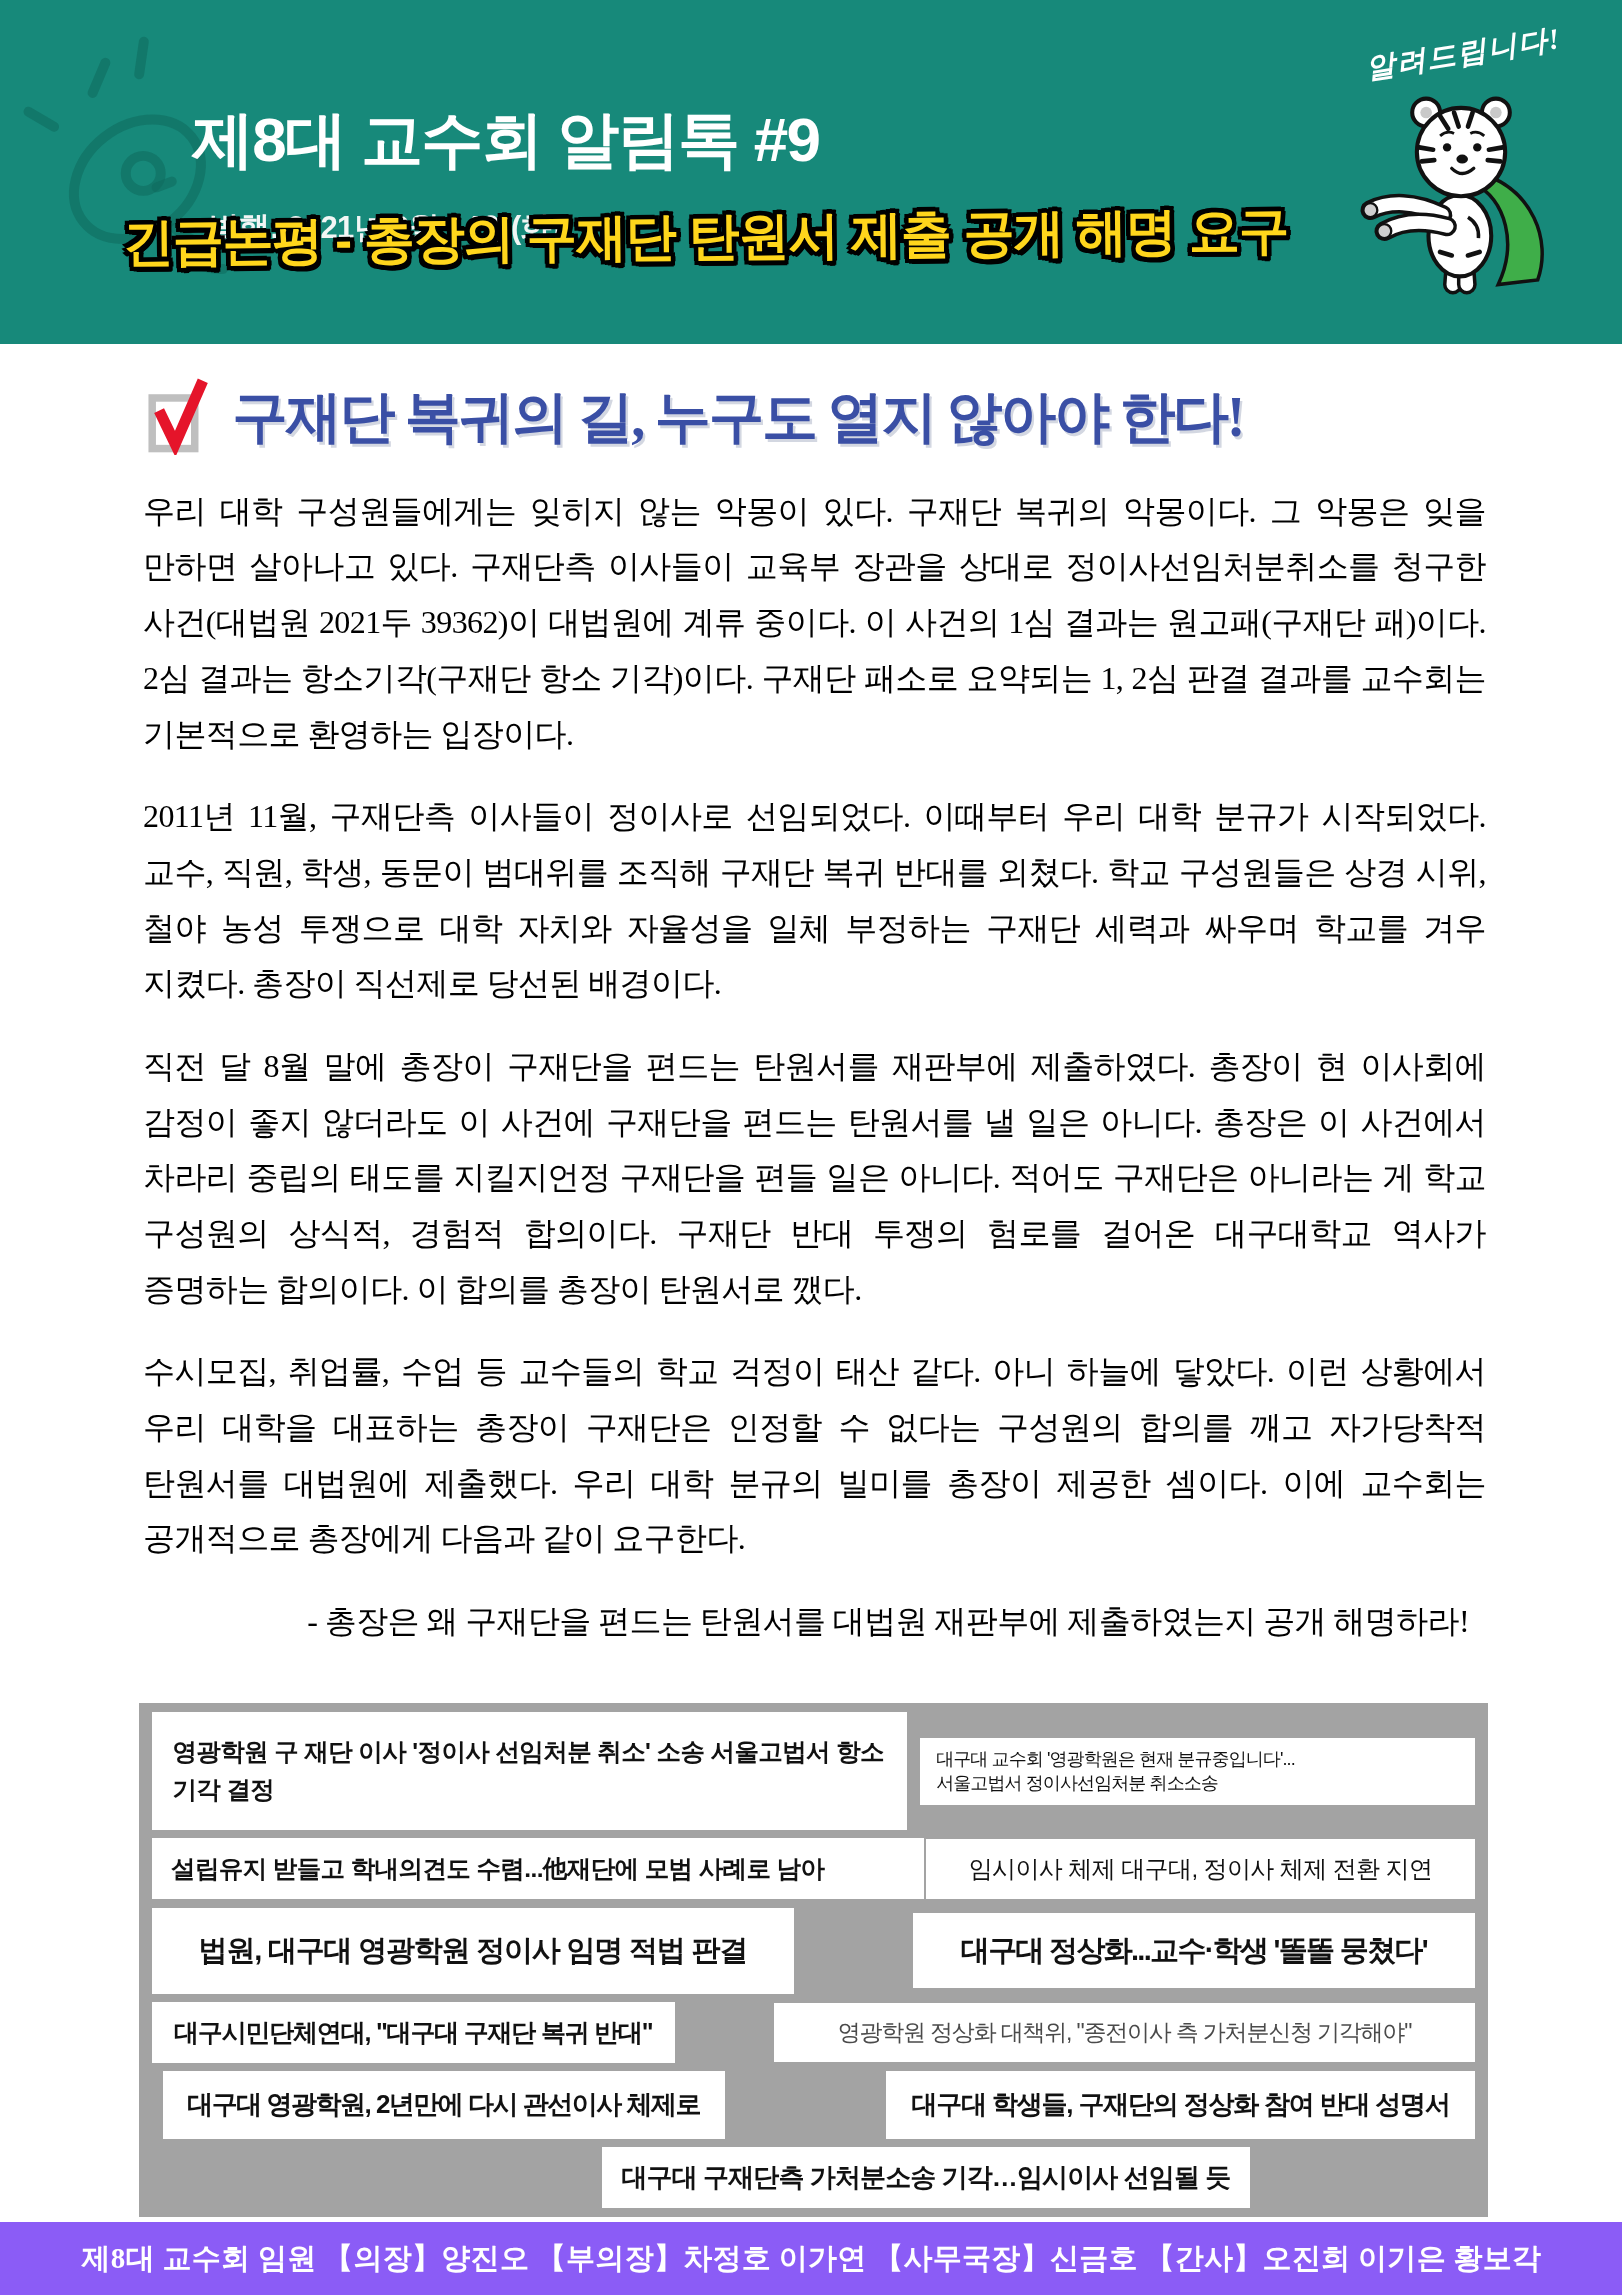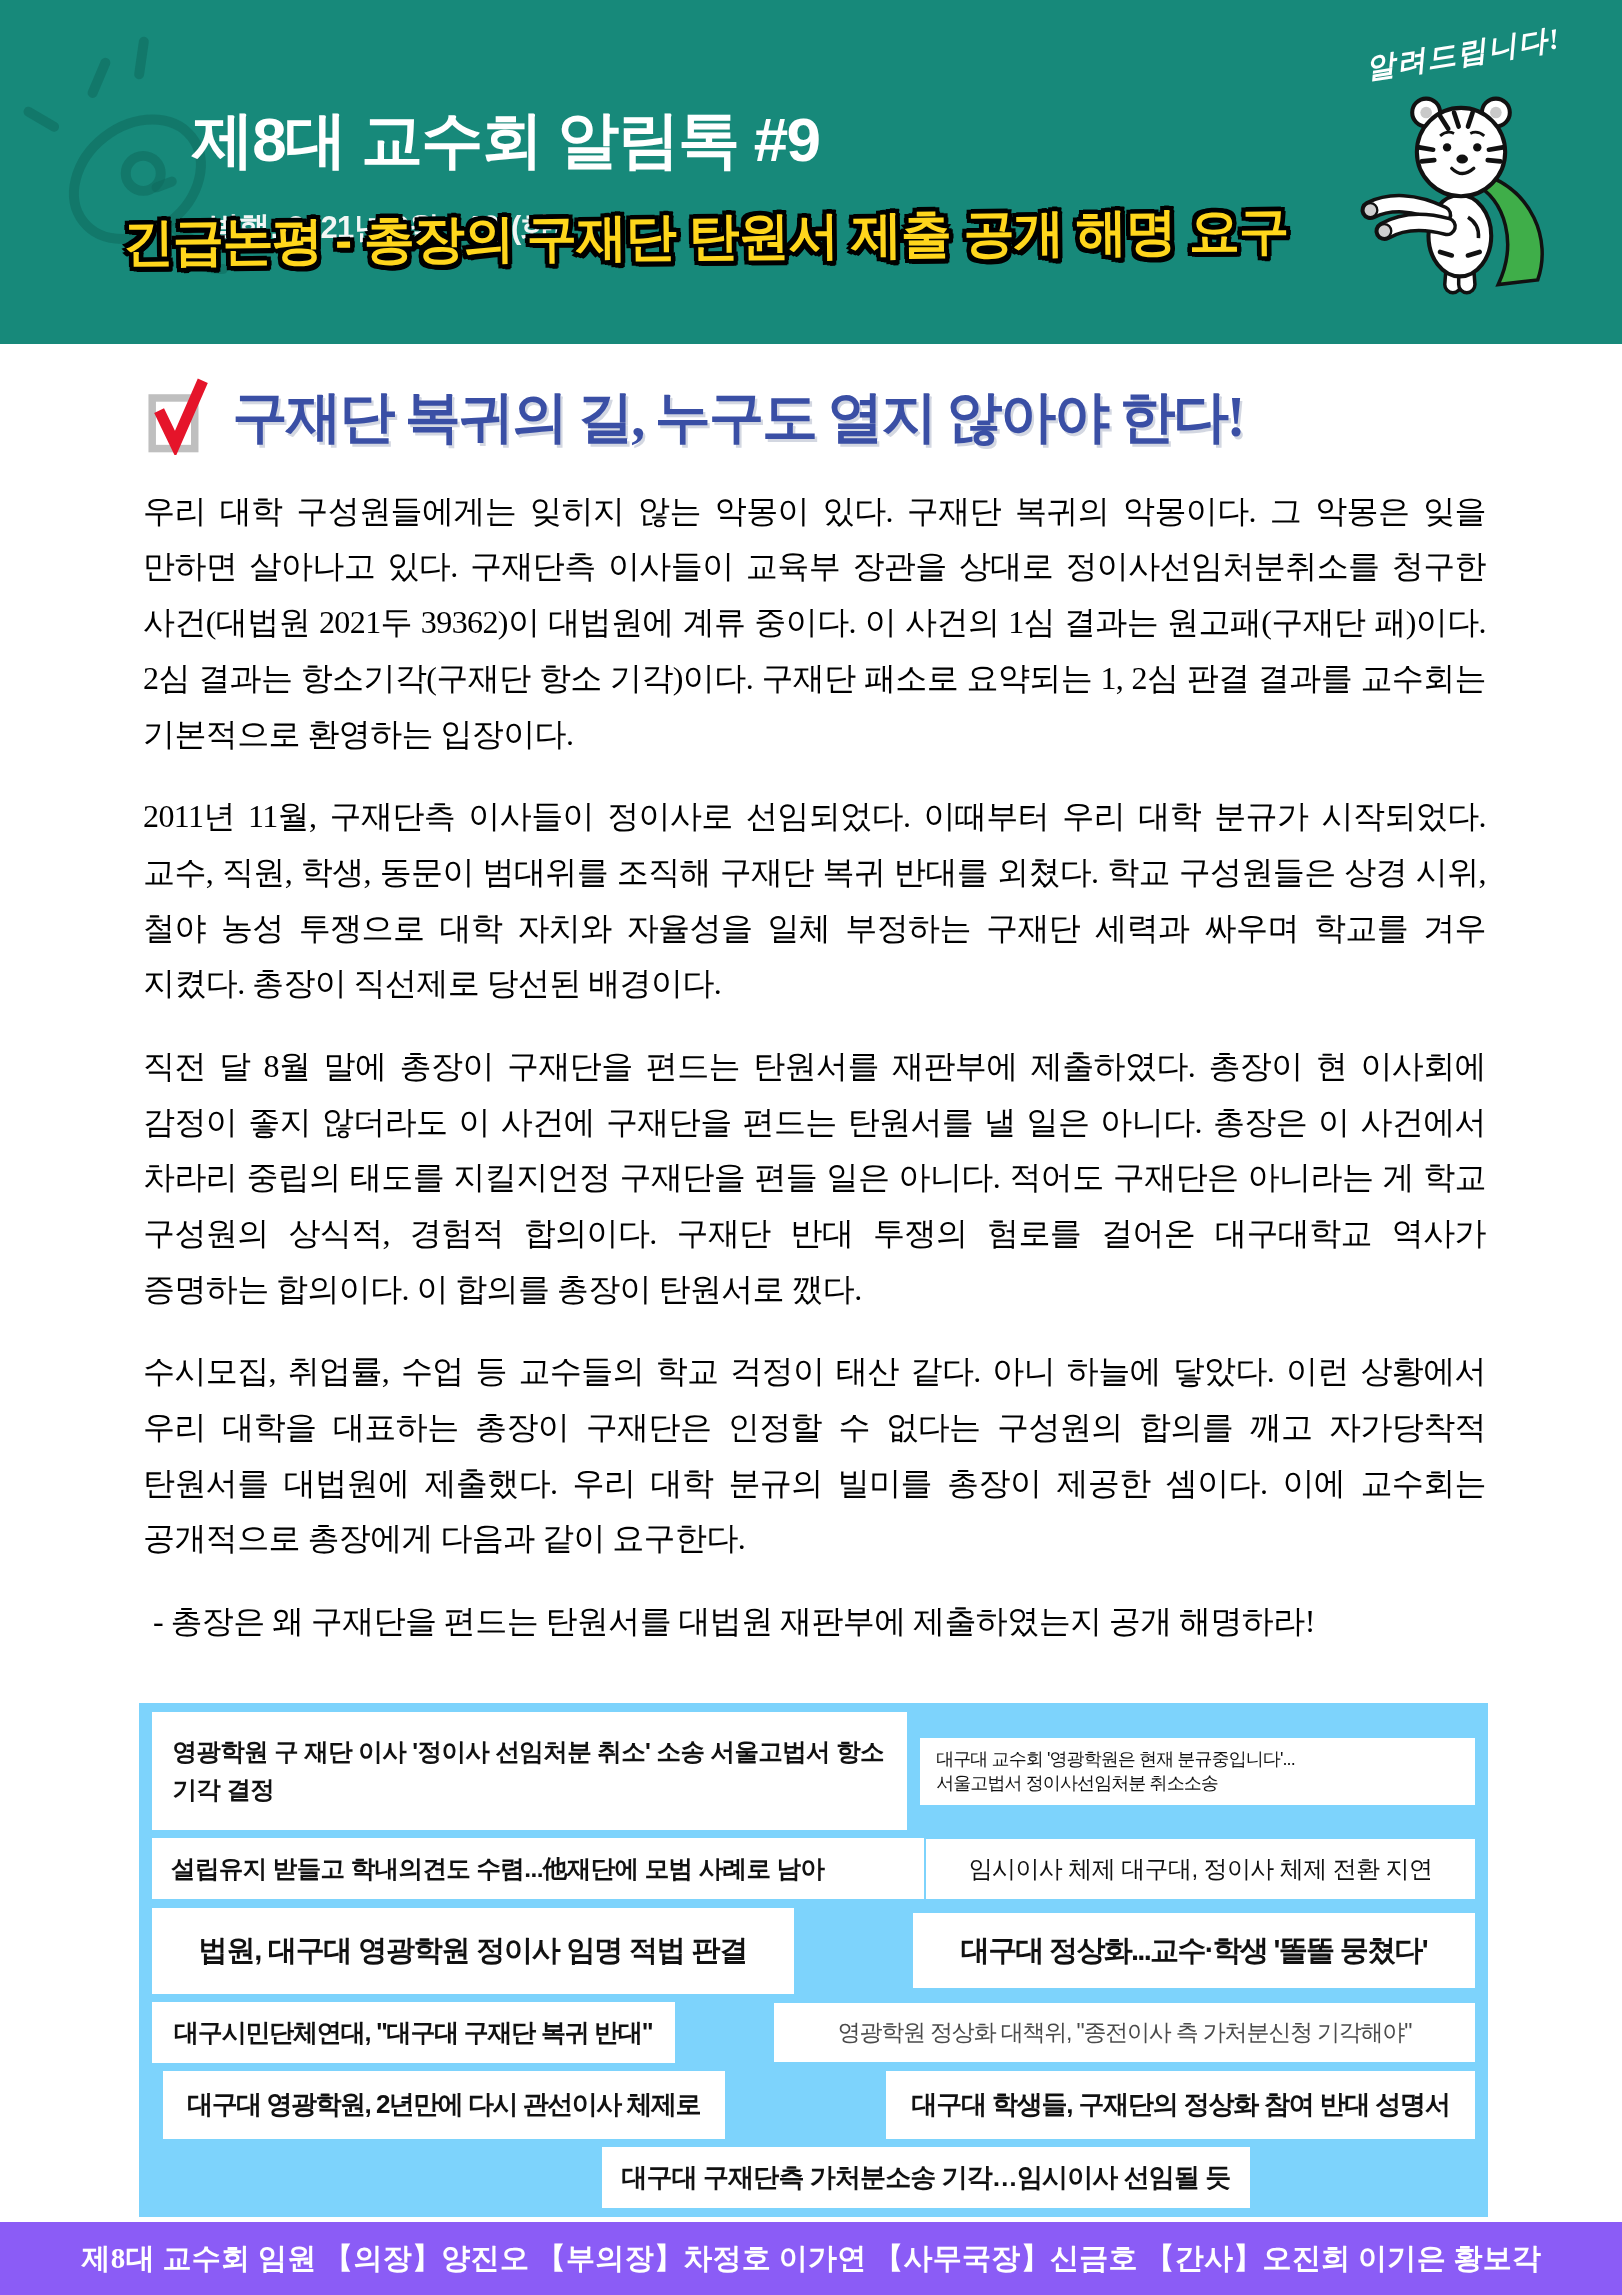--- a/index.html
+++ b/index.html
@@ -23,24 +23,24 @@
 
   
   .article{position:absolute;top:344px;left:0;right:0;padding:36px 137px 0 143px;}
   .headline-row{display:flex;align-items:center;gap:20px;margin-bottom:29px;font-family:Liberation Serif, serif;}
   .checkbox{width:69px;height:83px;flex:0 0 auto;margin-top:-8.2px;}
   .headline{font-size:56px;font-weight:800;color:#3A4FA5;letter-spacing:-2.3px;line-height:1.1;
         white-space:nowrap;text-shadow:2.3px 2.9px 0 rgba(130,140,170,0.35);}
   .para{font-family:"Liberation Serif","DejaVu Serif",serif;font-size:32px;line-height:1.74;
         color:#000;margin:0 0 27px 0;text-align:justify;word-break:keep-all;letter-spacing:-0.6px;}
   .demand{font-family:"Liberation Serif","DejaVu Serif",serif;font-size:32px;line-height:1.7;
-        color:#000;margin:10px;letter-spacing:-0.6px;}
+        color:#000;margin:17px;letter-spacing:-0.6px;text-align:right;}
 
   
-  .clips{position:absolute;left:139px;right:135px;top:1703px;background:#7dd3fc;
+  .clips{position:absolute;left:139px;right:135px;top:1703px;background:#a3a3a3;
         padding:9.3px 13px;display:flex;flex-direction:column;gap:8.2px;}
   .crow{display:flex;align-items:center;}
   .clip{background:#ffffff;color:#111;display:flex;align-items:center;}
   .c-a{flex:0 0 54%;min-height:104px;font-size:24.5px;font-weight:600;line-height:1.55;padding:7px 20.4px;letter-spacing:-0.6px;}
   .c-b{margin-left:auto;flex:0 0 39.5%;font-size:18px;font-weight:400;line-height:1.35;padding:9.3px 16.3px;
         white-space:pre-line;letter-spacing:-0.9px;}
   .c-c{flex:0 0 55.5%;font-size:24.5px;font-weight:700;padding:14px 19px;letter-spacing:-0.6px;}
   .c-d{margin-left:auto;flex:0 0 41.5%;font-size:24px;font-weight:500;padding:14px 0;justify-content:center;letter-spacing:-0.6px;}
   .c-e{flex:0 0 48.5%;font-size:29px;font-weight:800;padding:23px 0;justify-content:center;letter-spacing:-1.2px;}
   .c-f{margin-left:auto;flex:0 0 42.5%;font-size:29px;font-weight:800;padding:17.5px 0;justify-content:center;letter-spacing:-1.7px;}

